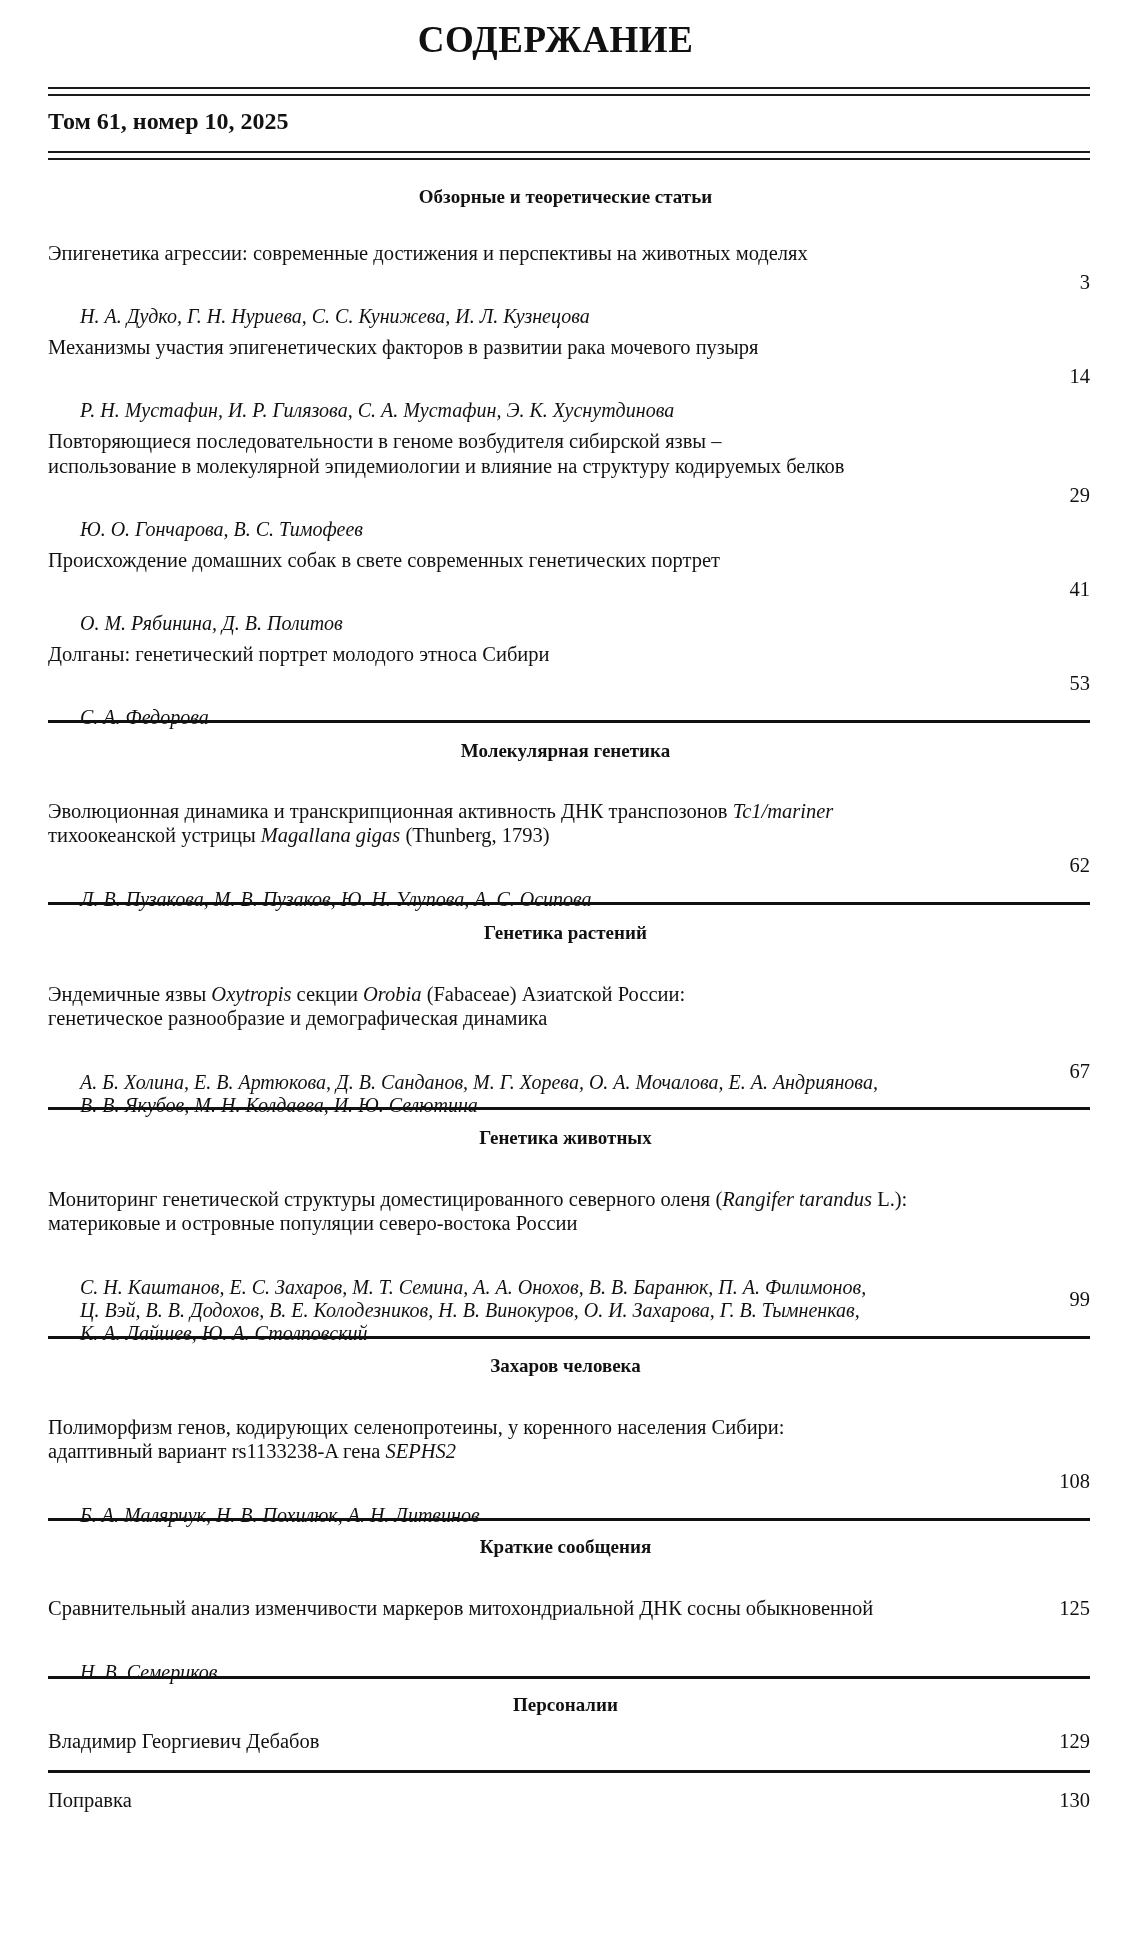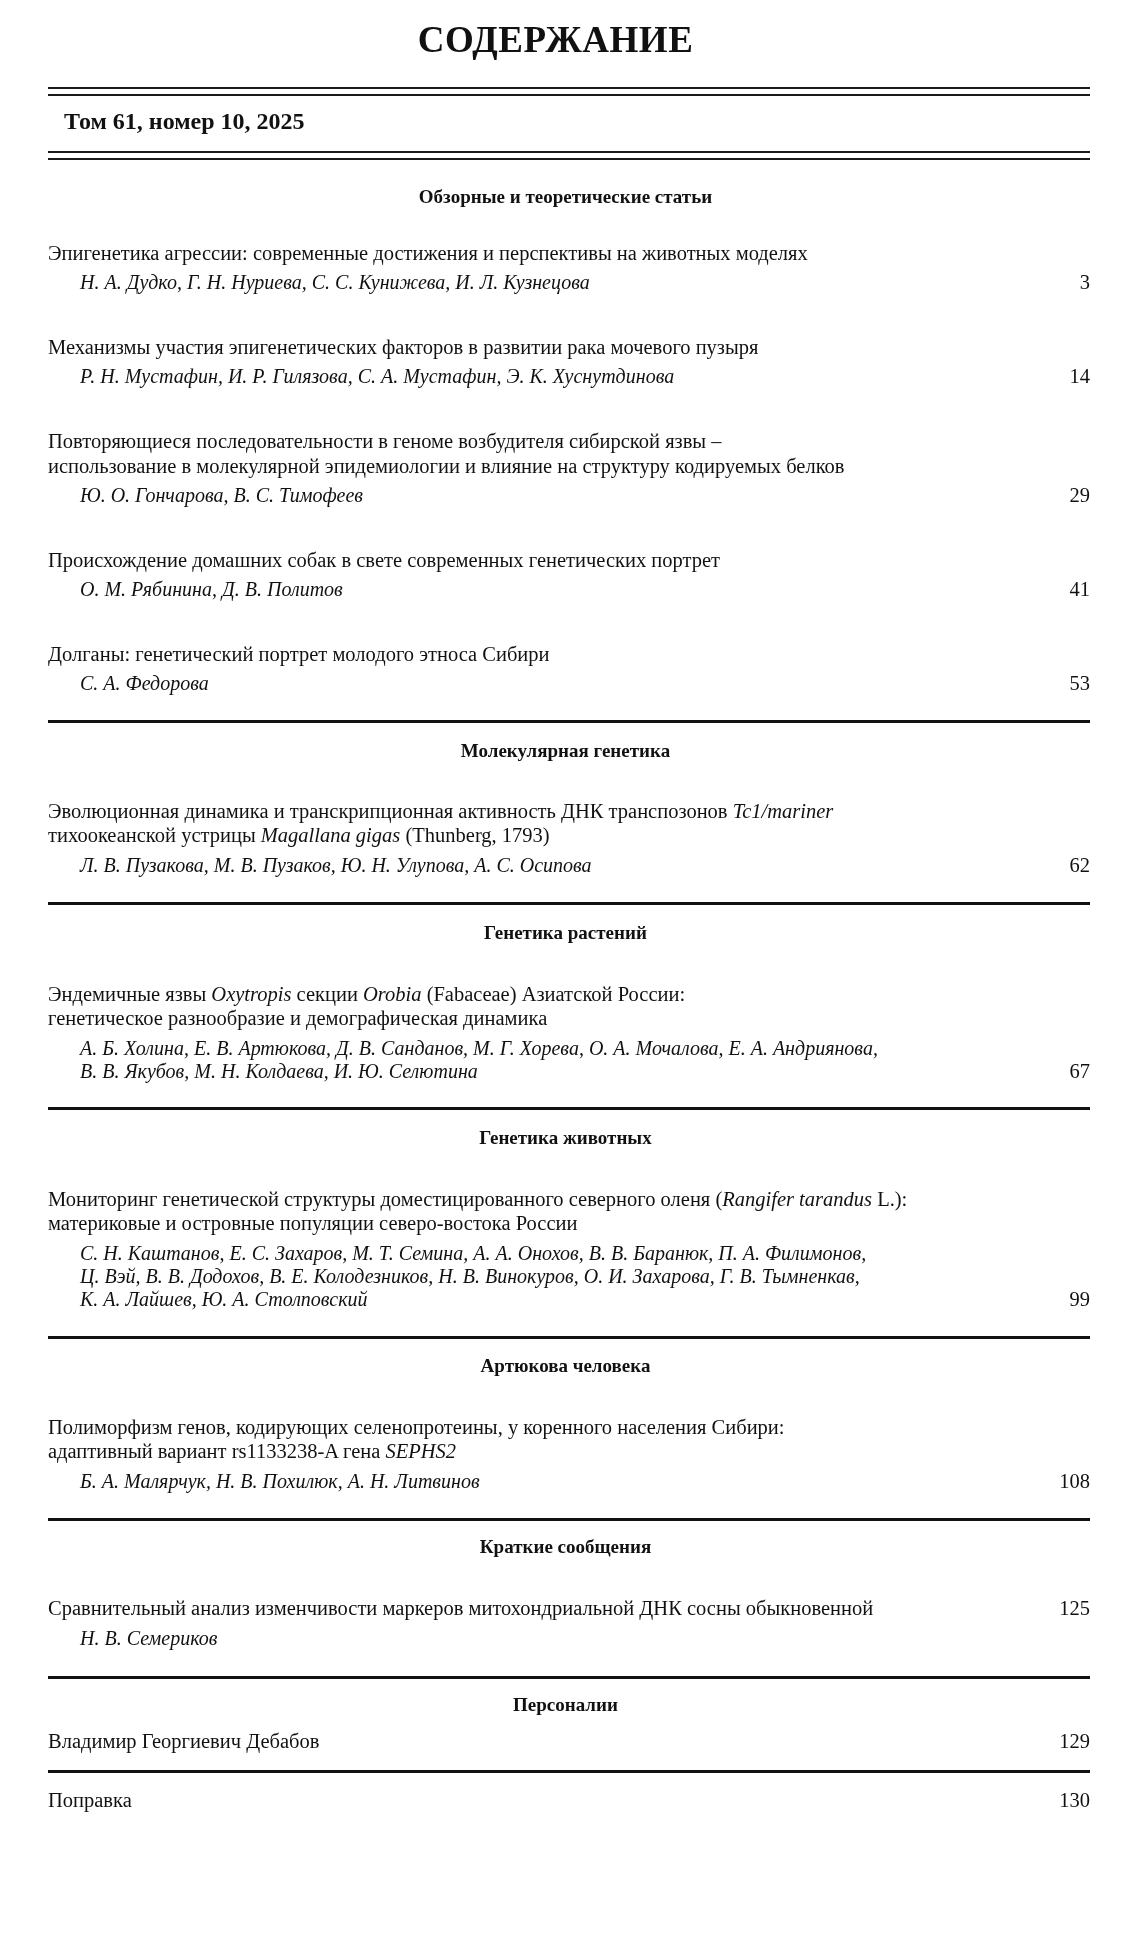--- a/index.html
+++ b/index.html
@@ -2,24 +2,24 @@
 <html><head>
 <meta charset="utf-8">
 <style>
   html,body{margin:0;padding:0;background:#fff;}
   body{width:1131px;height:1945px;position:relative;overflow:hidden;color:#111;
        font-family:"Liberation Serif","DejaVu Serif",serif;}
   .abs{position:absolute;}
   .title{left:0;width:1111px;top:18px;text-align:center;font-weight:bold;font-size:37px;letter-spacing:0.5px;}
   .dbl{left:48px;width:1042px;height:9px;border-top:2px solid #1a1a1a;border-bottom:2px solid #1a1a1a;box-sizing:border-box;}
   .rule{left:48px;width:1042px;height:0;border-top:3px solid #111;}
-  .issue{left:48px;top:108px;font-weight:bold;font-size:24px;margin-left:16px;}
+  .issue{left:48px;top:108px;font-weight:bold;font-size:24px;}
   .sec{left:0;width:1131px;text-align:center;font-weight:bold;font-size:19px;}
   .art-title{left:48px;font-size:20.5px;line-height:23px;white-space:nowrap;text-align:center;}
-  .authors{left:80px;font-style:italic;font-size:20px;line-height:23px;white-space:nowrap;}
+  .authors{left:80px;font-style:italic;font-size:20px;line-height:23px;white-space:nowrap;margin-top:34px;}
   .page{right:41px;font-size:20.5px;text-align:right;}
   i{font-style:italic;}
 </style>
 </head>
 <body>
 
 <div class="abs title">СОДЕРЖАНИЕ</div>
 <div class="abs dbl" style="top:87px"></div>
 <div class="abs issue">Том 61, номер 10, 2025</div>
 <div class="abs dbl" style="top:151px"></div>
@@ -85,21 +85,21 @@
   <div class="abs art-title" style="top:1188px"><span>Мониторинг генетической структуры доместицированного северного оленя (</span><i>Rangifer tarandus</i><span> L.):</span></div>
   <div class="abs art-title" style="top:1212px">материковые и островные популяции северо-востока России</div>
   <div class="abs authors" style="top:1242px">С. Н. Каштанов, Е. С. Захаров, М. Т. Семина, А. А. Онохов, В. В. Баранюк, П. А. Филимонов,</div>
   <div class="abs authors" style="top:1265px">Ц. Вэй, В. В. Додохов, В. Е. Колодезников, Н. В. Винокуров, О. И. Захарова, Г. В. Тымненкав,</div>
   <div class="abs authors" style="top:1288px">К. А. Лайшев, Ю. А. Столповский</div>
   <div class="abs page" style="top:1288px">99</div>
 </div>
 
 <div class="abs rule" style="top:1336px"></div>
 
-<div class="abs sec" style="top:1355px">Артюкова человека</div>
+<div class="abs sec" style="top:1355px">Захаров человека</div>
 <div>
   <div class="abs art-title" style="top:1416px">Полиморфизм генов, кодирующих селенопротеины, у коренного населения Сибири:</div>
   <div class="abs art-title" style="top:1440px"><span>адаптивный вариант rs1133238-A гена </span><i>SEPHS2</i></div>
   <div class="abs authors" style="top:1470px">Б. А. Малярчук, Н. В. Похилюк, А. Н. Литвинов</div>
   <div class="abs page" style="top:1470px">108</div>
 </div>
 
 <div class="abs rule" style="top:1518px"></div>
 
 <div class="abs sec" style="top:1536px">Краткие сообщения</div>

